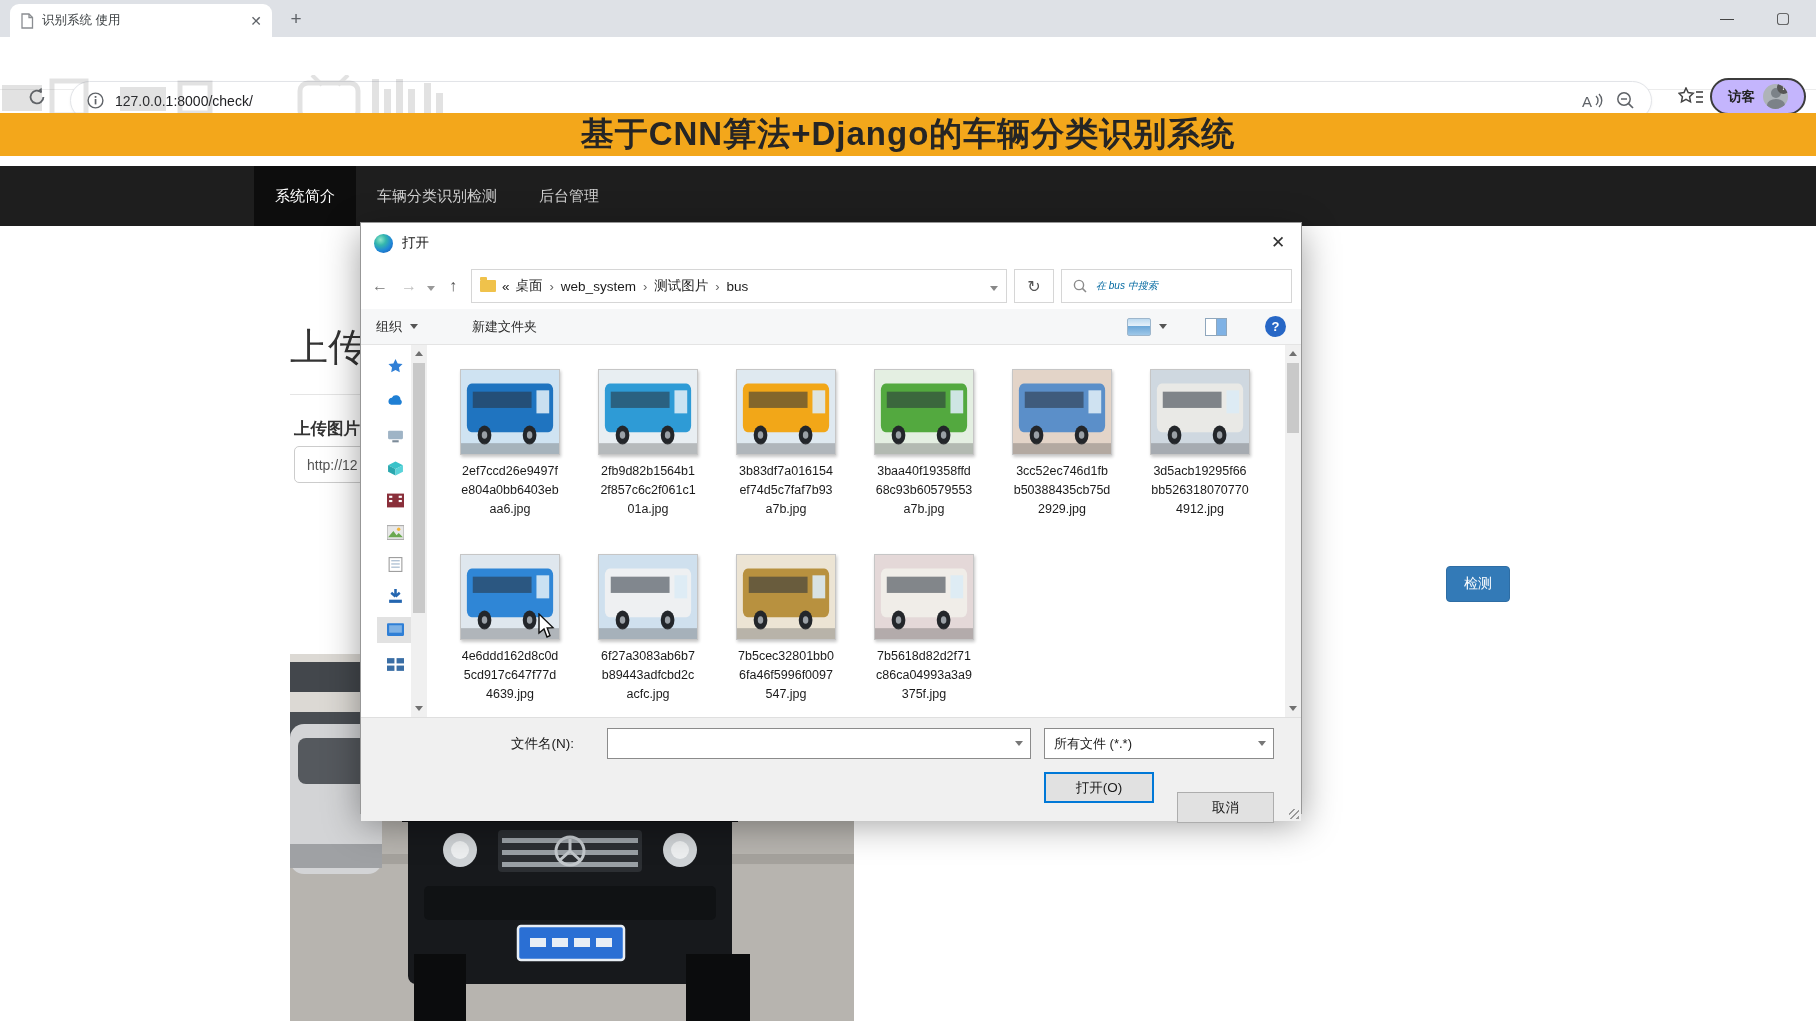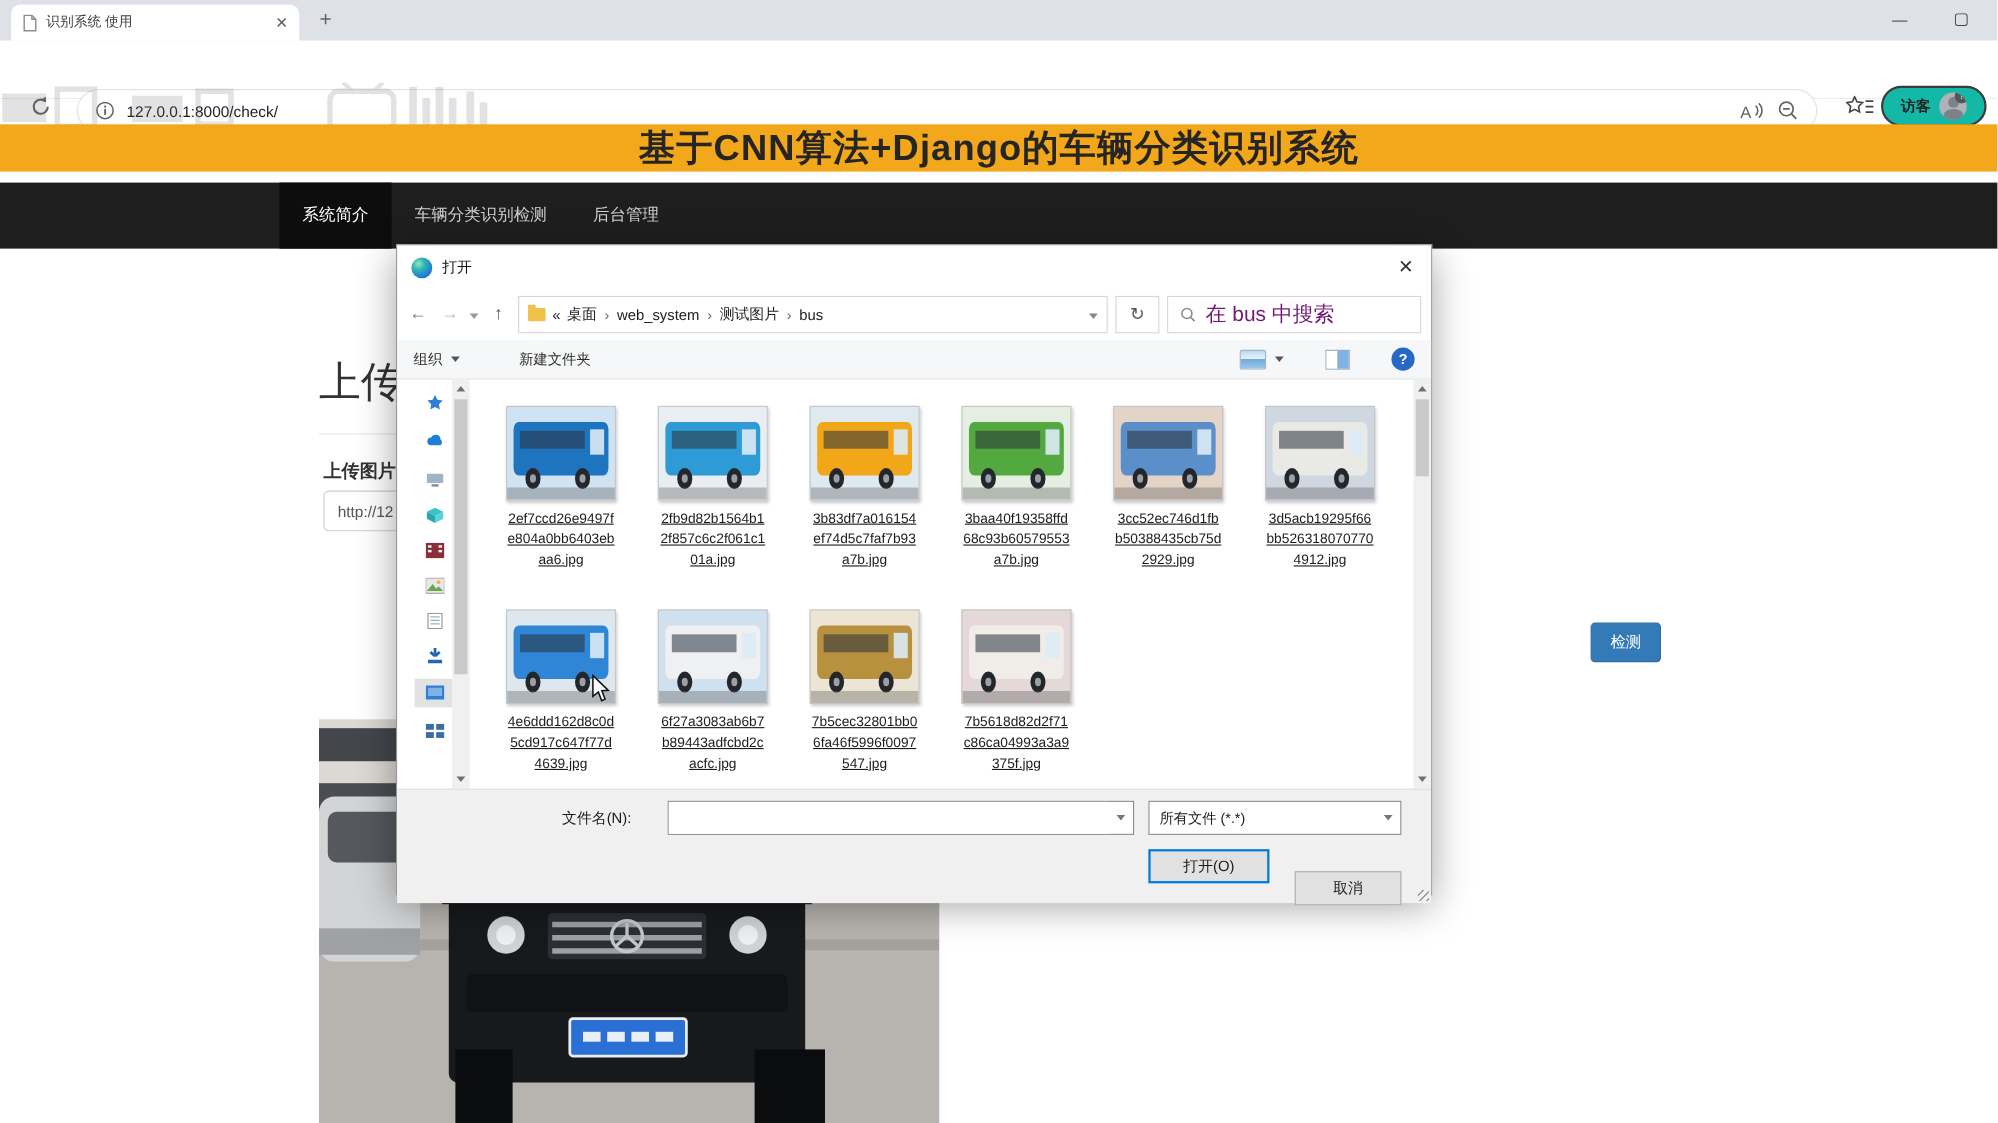--- a/index.html
+++ b/index.html
@@ -15,21 +15,21 @@
   .tab-close { color:#5f6368; font-size:14px; cursor:default; }
   .newtab { left:284px; top:8px; width:24px; height:24px; color:#5f6368; font-size:19px; text-align:center; line-height:22px; }
   .winbtn { top:6px; width:40px; height:26px; color:#444; text-align:center; font-size:14px; line-height:24px; }
   .toolbar { left:0; top:37px; width:1816px; height:53px; background:#fff; border-bottom:1px solid #ececec; }
   .reload-ic { left:26px; top:49px; width:22px; height:22px; }
   .urlpill { left:70px; top:44px; width:1582px; height:39px; border:1px solid #e2e4e8; border-radius:20px;
              background:#fff; box-shadow:0 1px 3px rgba(0,0,0,.05); display:flex; align-items:center; padding:0 16px; gap:11px; }
   .url-text { font-size:14px; color:#202124; flex:1; }
   .collect-ic { left:1678px; top:50px; }
   .guestpill { left:1710px; top:41px; width:96px; height:37px; border:2px solid #3c3c3c; border-radius:19px;
-               display:flex; align-items:center; justify-content:center; gap:8px; background:#14b8a6; }
+               display:flex; align-items:center; justify-content:center; gap:8px; background:#c4b5fd; }
   .guest-label { font-size:13.5px; color:#222; font-weight:bold; }
   .avatar { width:25px; height:25px; border-radius:50%; background:#aeb3b8; position:relative; overflow:hidden; }
   .avatar:before { content:""; position:absolute; left:7.5px; top:4px; width:10px; height:10px; border-radius:50%; background:#7c8288; }
   .avatar:after { content:""; position:absolute; left:3.5px; top:15px; width:18px; height:12px; border-radius:50%; background:#7c8288; }
   .avatar-q { position:absolute; right:-2px; top:-3px; width:13px; height:13px; border-radius:50%; background:#555; color:#fff;
               font-size:9px; text-align:center; line-height:13px; }
 
   
   .wm { opacity:.18; filter:blur(.6px); pointer-events:none; }
 
@@ -61,21 +61,21 @@
   .addr-row { height:46px; display:flex; align-items:center; padding:0 9px 0 8px; gap:7px; }
   .nav-arrow { font-size:16px; color:#777; width:22px; text-align:center; }
   .crumbbox { width:536px; height:34px; border:1px solid #d6d6d6; display:flex; align-items:center; padding:0 8px; gap:6px; background:#fff; }
   .folder-ic { width:16px; height:12px; background:#f0c24b; border-radius:1px; position:relative; }
   .folder-ic:before { content:""; position:absolute; top:-3px; left:0; width:7px; height:3px; background:#f0c24b; border-radius:1px 1px 0 0; }
   .crumb { font-size:13.5px; color:#1b1b1b; white-space:nowrap; }
   .crumb-sep { font-size:13px; color:#666; padding:0 1px; }
   .crumb-chev { margin-left:auto; }
   .sqbtn { width:40px; height:34px; border:1px solid #d6d6d6; background:#fff; display:flex; align-items:center; justify-content:center; color:#555; font-size:16px; }
   .searchbox { flex:1; height:34px; border:1px solid #d6d6d6; background:#fff; display:flex; align-items:center; gap:9px; padding:0 11px; }
-  .search-ph { font-size:19px; color:#701a75; white-space:nowrap; }
+  .search-ph { font-size:10px; color:#0369a1; white-space:nowrap;font-style:italic; }
   .dlg-toolbar { height:36px; background:#f6f7f8; border-bottom:1px solid #e4e4e4; display:flex; align-items:center; padding:0 15px; gap:8px; }
   .tool-label { font-size:13px; color:#2b2b2b; }
   .tool-gap { width:38px; }
   .chev-down { width:0; height:0; border-left:4px solid transparent; border-right:4px solid transparent; border-top:5px solid #555; display:inline-block; }
   .view-ic { width:24px; height:18px; border:1px solid #9db6cc; border-radius:2px;
              background:linear-gradient(180deg,#bcd9ef 0%,#e8f2fa 45%,#6da8d8 46%,#9ec7e8 100%); }
   .pane-ic { width:22px; height:18px; border:1px solid #8fa7bd; display:flex; }
   .pane-ic i { display:block; } .pane-l { width:10px; background:#fff; } .pane-r { flex:1; background:#7fb2e5; border-left:1px solid #8fa7bd; }
   .help-ic { width:21px; height:21px; border-radius:50%; background:#2767c6; color:#fff; font-size:13px; font-weight:bold;
              text-align:center; line-height:21px; }
@@ -86,21 +86,21 @@
   .vthumb { position:absolute; left:2px; width:12px; background:#c9c9c9; }
   .varrow { position:absolute; left:4px; width:0; height:0; border-left:4px solid transparent; border-right:4px solid transparent; }
   .var-up { border-bottom:5px solid #707070; top:6px; }
   .var-dn { border-top:5px solid #707070; bottom:6px; }
   .file-grid { flex:1; padding:20px 4px 0 24px; display:grid; grid-template-columns:repeat(6,118px); column-gap:20px; row-gap:26px;
                align-content:start; }
   .file-item { width:118px; padding:4px 0 6px; cursor:default; }
   .file-item.selected { background:#cce8ff; outline:1px solid #99d1ff; }
   .thumb { width:100px; height:86px; margin:0 auto; border:1px solid #c6c6c6; box-shadow:1px 2px 3px rgba(0,0,0,.22); position:relative; }
   .thumb svg { width:100%; height:100%; display:block; }
-  .file-name { width:98px; margin:7px auto 0; font-size:12.5px; line-height:1.5; color:#1b1b1b; text-align:center; word-break:break-all;text-decoration:underline; }
+  .file-name { width:98px; margin:7px auto 0; font-size:12.5px; line-height:1.5; color:#1b1b1b; text-align:center; word-break:break-all; }
   .dlg-bottom { height:104px; background:#f0f0f0; border-top:1px solid #dfdfdf; position:relative; }
   .fn-label { position:absolute; left:150px; top:17px; font-size:13.5px; color:#1b1b1b; }
   .fn-combo { position:absolute; left:246px; top:10px; width:424px; height:31px; border:1px solid #8b8b8b; background:#fff; display:flex; align-items:center; }
   .fn-input { flex:1; border:0; outline:none; height:100%; padding:0 8px; font-size:13px; }
   .combo-chev { width:22px; display:flex; justify-content:center; }
   .filter-combo { position:absolute; left:683px; top:10px; width:230px; height:31px; border:1px solid #8b8b8b; background:#fff;
                   display:flex; align-items:center; padding-left:9px; }
   .filter-text { flex:1; font-size:13px; color:#1b1b1b; }
   .dlg-btn { position:absolute; top:54px; height:31px; background:#e1e1e1; border:1px solid #adadad; font-size:13.5px; color:#1b1b1b; }
   .btn-open { left:683px; width:110px; border:2px solid #0078d7; }

